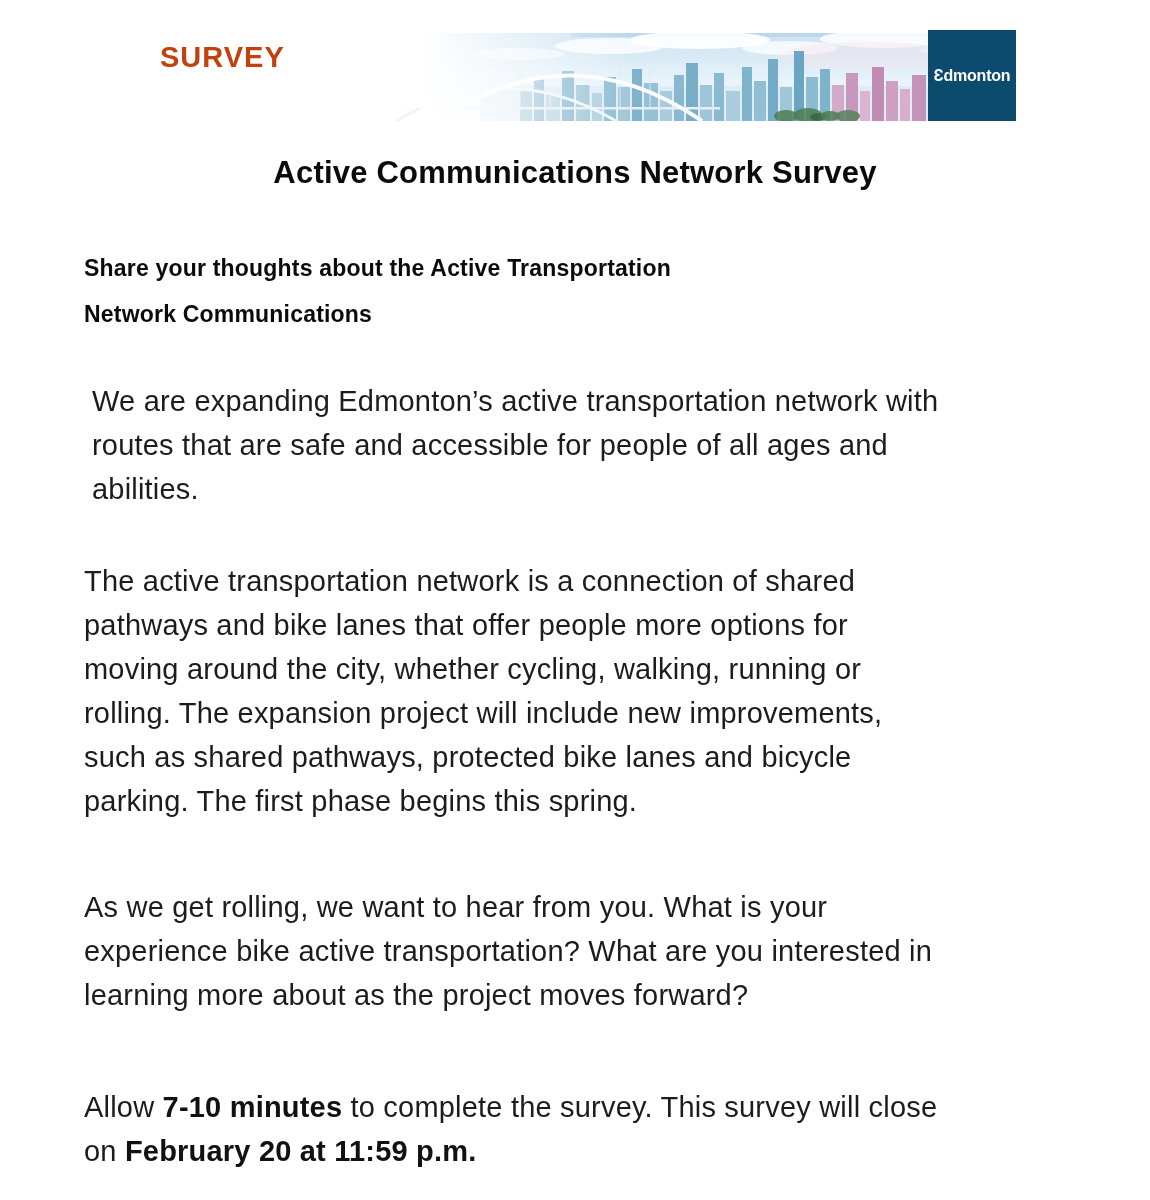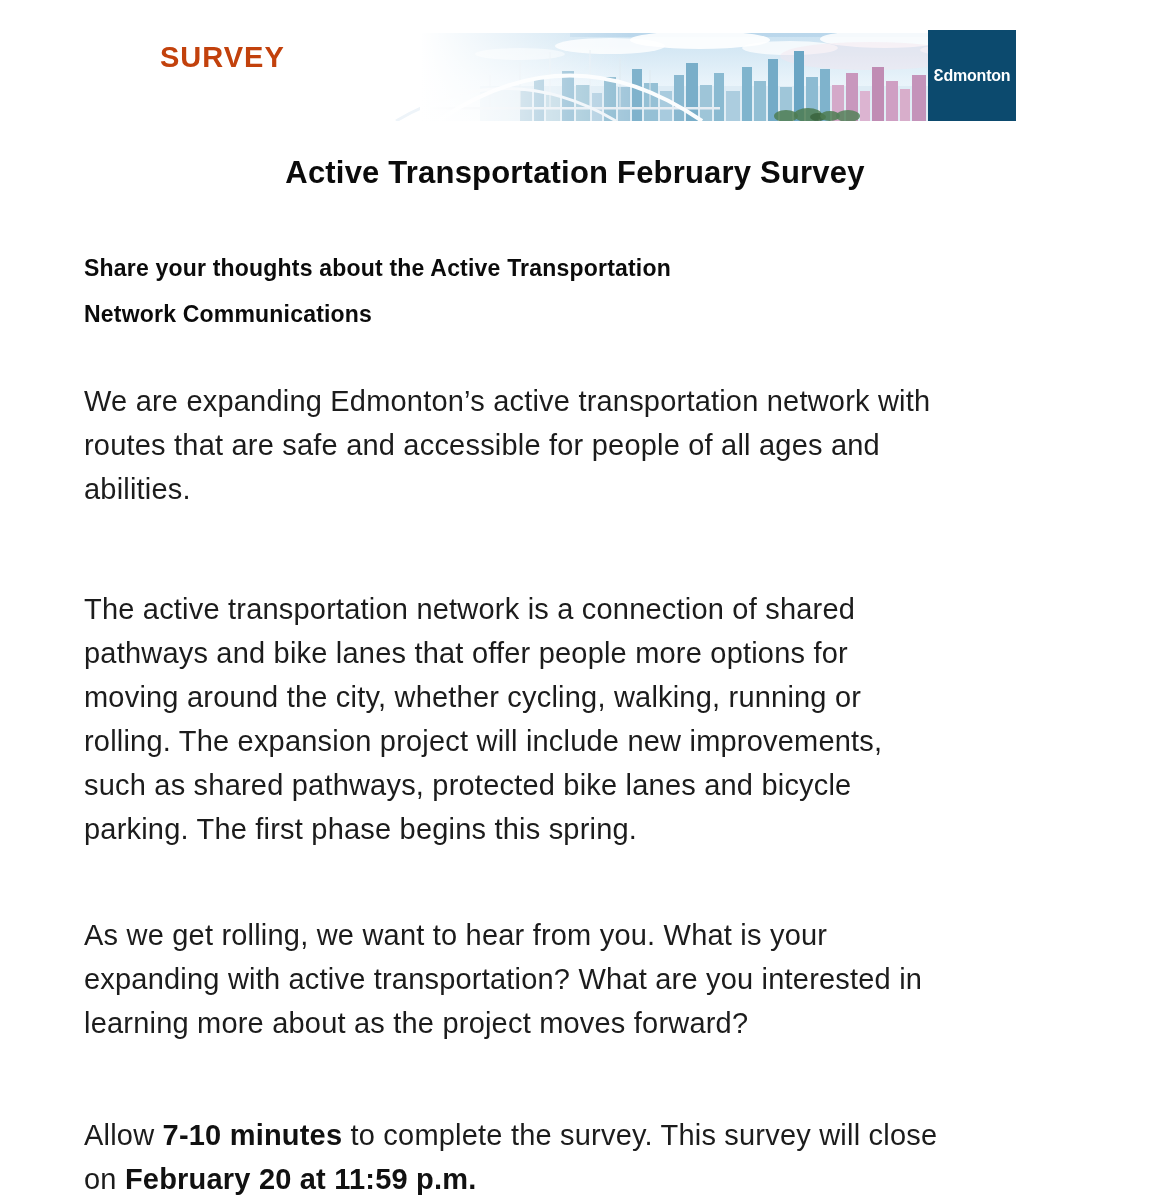--- a/index.html
+++ b/index.html
@@ -90,22 +90,22 @@
   .para {
     font-size: 29px;
     line-height: 44px;
     color: #1c1c1c;
     font-weight: 400;
     letter-spacing: 0.2px;
     white-space: pre-line;
     margin: 0;
   }
   .para strong { font-weight: 700; color: #111111; }
-  .p1 { margin-top: 42px; }
-  .p2 { margin-top: 76px; }
+  .p1 { margin-top: 42px; margin-left: 8px; }
+  .p2 { margin-top: 48px; }
   .p3 { margin-top: 62px; }
   .p4 { margin-top: 68px; }
 </style>
 </head>
 <body>
 
 <div class="page">
 
   <header class="banner">
     <svg class="cityscape" viewBox="0 0 876 91">
@@ -178,35 +178,35 @@
       <rect x="280" y="0" width="210" height="91" fill="url(#fadeL)"></rect>
     </svg>
     <div class="banner-logo">
       <div class="logo-l2">SURVEY</div>
     </div>
     <div class="edm-box">
         <span class="edm-word">Ɛdmonton</span>
       </div>
   </header>
 
-  <h1 class="title">Active Transportation February Survey</h1>
+  <h1 class="title">Active Communications Network Survey</h1>
 
   <h2 class="heading">Share your thoughts about the Active Transportation
 Network Communications</h2>
 
   <main class="content">
     <p class="para p1">We are expanding Edmonton’s active transportation network with
 routes that are safe and accessible for people of all ages and
 abilities.</p>
     <p class="para p2">The active transportation network is a connection of shared
 pathways and bike lanes that offer people more options for
 moving around the city, whether cycling, walking, running or
 rolling. The expansion project will include new improvements,
 such as shared pathways, protected bike lanes and bicycle
 parking. The first phase begins this spring.</p>
     <p class="para p3">As we get rolling, we want to hear from you. What is your
-expanding with active transportation? What are you interested in
+experience bike active transportation? What are you interested in
 learning more about as the project moves forward?</p>
     <p class="para p4"><span>Allow </span><strong>7-10 minutes</strong><span> to complete the survey. This survey will close
 on </span><strong>February 20 at 11:59 p.m.</strong></p>
   </main>
 
 </div>
 
 </body></html>

